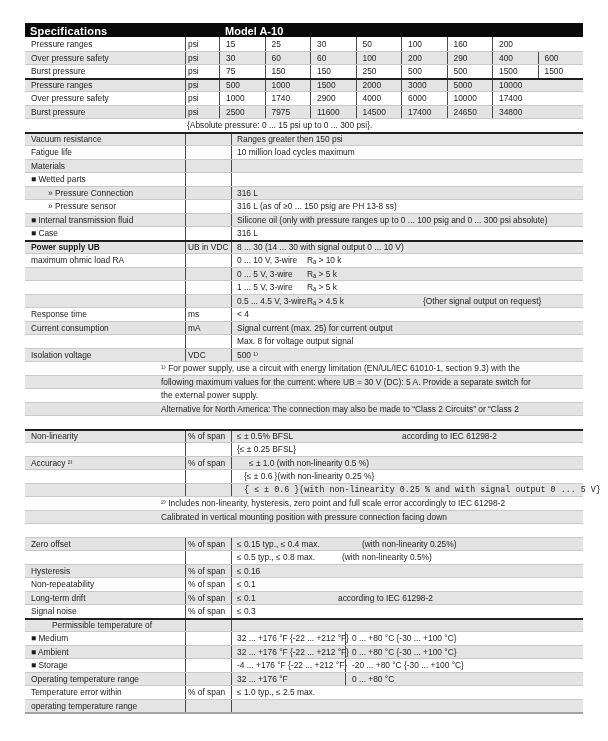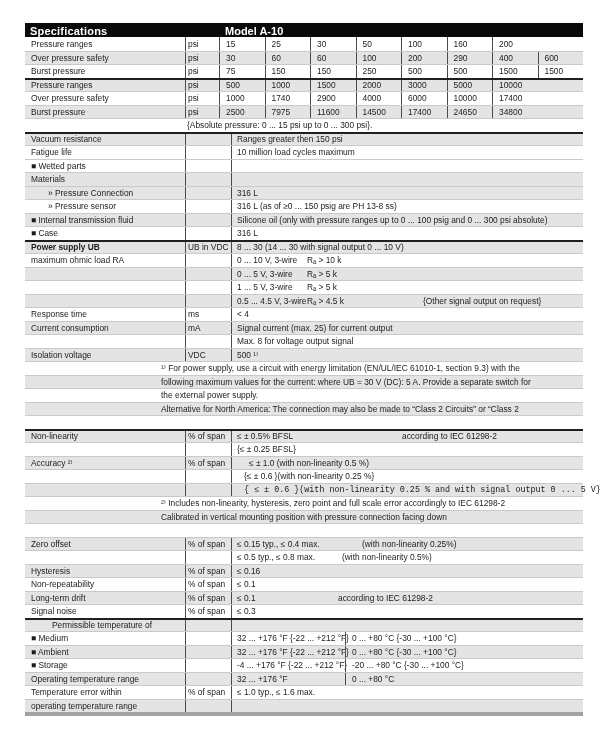--- a/index.html
+++ b/index.html
@@ -6,21 +6,21 @@
   body{
     width:608px;height:741px;background:#ffffff;position:relative;
     font-family:"Liberation Sans","DejaVu Sans",sans-serif;
     -webkit-font-smoothing:antialiased;
   }
   .sheet{position:absolute;left:25px;top:23px;width:558px;}
   .hdr{height:14px;background:#0a0a0a;color:#ffffff;font-size:11px;font-weight:bold;
        position:relative;display:flex;align-items:flex-end;}
   .hdr .t{padding-left:5px;letter-spacing:.2px;}
   .hdr .m{position:absolute;left:200px;}
-  #tbody{border-bottom:4px solid #a3a3a3;}
+  #tbody{border-bottom:2px solid #a3a3a3;}
   .row{position:relative;height:13.5px;border-top:1px solid #c9c9c9;box-sizing:border-box;background:#ffffff;}
   .row:first-child{border-top:none;}
   .row.g{background:#e4e4e4;}
   .row.sect{border-top:2px solid #1f1f1f;}
   .c{position:absolute;top:0;bottom:0;display:flex;align-items:center;
      font-size:8.4px;color:#1c1c1c;white-space:nowrap;box-sizing:border-box;}
   .lc{left:0;padding-left:6px;}
   .uc{padding-left:0;}
   .vl{position:absolute;top:0;bottom:0;width:1px;background:#4a4a4a;}
   .pc{border-left:1px solid #4a4a4a;padding-left:6px;}
@@ -121,29 +121,29 @@
         <span class="vl" style="left: 206px;"></span>
         <span class="c vc" style="left: 212px; right: 2px;">Ranges greater then 150 psi</span>
       </div>
       <div class="row">
         <span class="c lc" style="left: 0px; width: 158px;">Fatigue life</span>
         <span class="vl" style="left: 160px;"></span>
         <span class="c uc" style="left: 163px; width: 42px;"></span>
         <span class="vl" style="left: 206px;"></span>
         <span class="c vc" style="left: 212px; right: 2px;">10 million load cycles maximum</span>
       </div>
+      <div class="row g">
+        <span class="c lc" style="left: 0px; width: 158px;">Materials</span>
+        <span class="vl" style="left: 160px;"></span>
+        <span class="c uc" style="left: 163px; width: 42px;"></span>
+        <span class="vl" style="left: 206px;"></span>
+        <span class="c vc" style="left: 212px; right: 2px;"></span>
+      </div>
       <div class="row">
         <span class="c lc" style="left: 0px; width: 158px;">■ Wetted parts</span>
-        <span class="vl" style="left: 160px;"></span>
-        <span class="c uc" style="left: 163px; width: 42px;"></span>
-        <span class="vl" style="left: 206px;"></span>
-        <span class="c vc" style="left: 212px; right: 2px;"></span>
-      </div>
-      <div class="row g">
-        <span class="c lc" style="left: 0px; width: 158px;">Materials</span>
         <span class="vl" style="left: 160px;"></span>
         <span class="c uc" style="left: 163px; width: 42px;"></span>
         <span class="vl" style="left: 206px;"></span>
         <span class="c vc" style="left: 212px; right: 2px;"></span>
       </div>
       <div class="row g">
         <span class="c lc" style="left: 0px; width: 158px; padding-left: 23px;">» Pressure Connection</span>
         <span class="vl" style="left: 160px;"></span>
         <span class="c uc" style="left: 163px; width: 42px;"></span>
         <span class="vl" style="left: 206px;"></span>
@@ -398,21 +398,21 @@
         <span class="vl" style="left: 206px;"></span>
         <span class="c vc" style="left: 212px; width: 106px;">32 ... +176 °F</span>
         <span class="vl" style="left: 320px;"></span>
         <span class="c vc" style="left: 327px; right: 2px;">0 ... +80 °C</span>
       </div>
       <div class="row">
         <span class="c lc" style="left: 0px; width: 158px;">Temperature error within</span>
         <span class="vl" style="left: 160px;"></span>
         <span class="c uc" style="left: 163px; width: 42px;">% of span</span>
         <span class="vl" style="left: 206px;"></span>
-        <span class="c vc" style="left: 212px; right: 2px;">≤ 1.0 typ., ≤ 1.6 max.</span>
+        <span class="c vc" style="left: 212px; right: 2px;">≤ 1.0 typ., ≤ 2.5 max.</span>
       </div>
       <div class="row g">
         <span class="c lc" style="left: 0px; width: 158px;">operating temperature range</span>
         <span class="vl" style="left: 160px;"></span>
         <span class="c uc" style="left: 163px; width: 42px;"></span>
         <span class="vl" style="left: 206px;"></span>
         <span class="c vc" style="left: 212px; right: 2px;"></span>
       </div>
     </div>
 </div>

